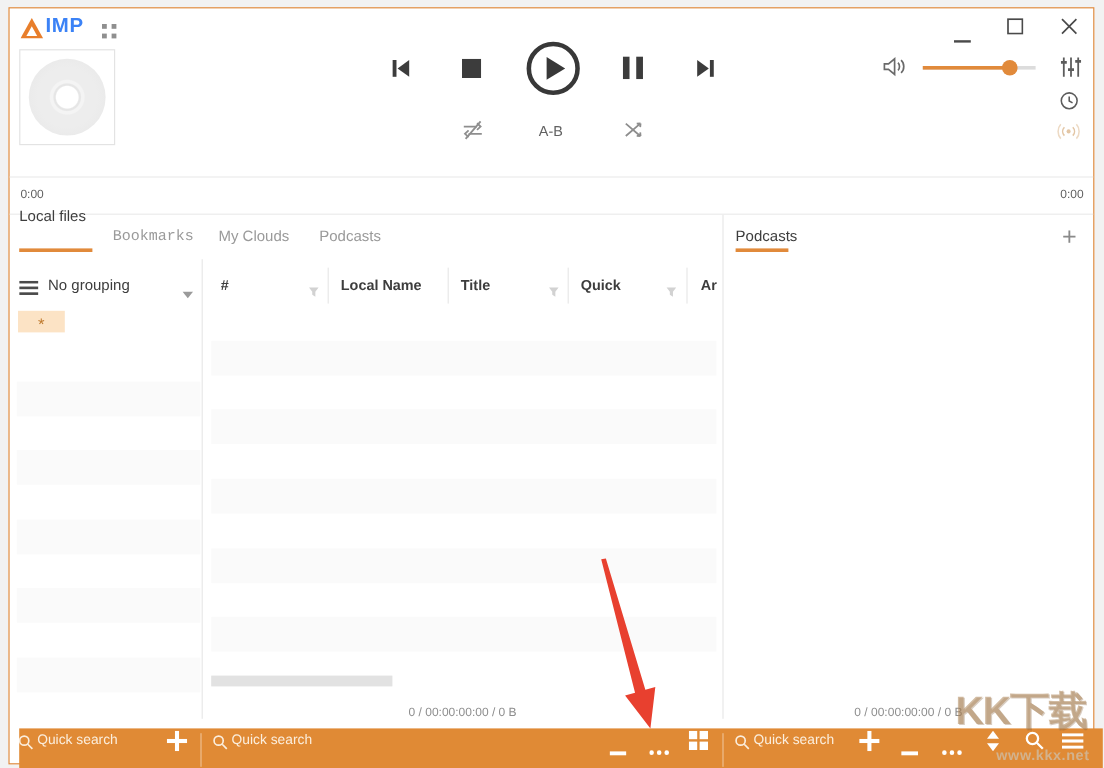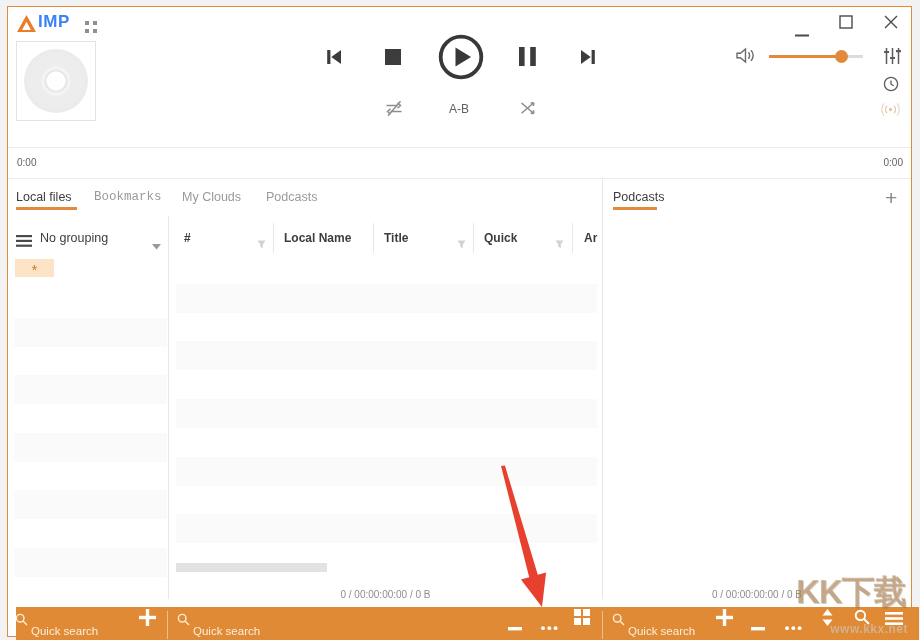--- a/index.html
+++ b/index.html
@@ -9,21 +9,21 @@
   #win{position:absolute;left:7px;top:6px;width:905px;height:631px;background:#fff;border:1px solid #df8b3f;box-sizing:border-box;}
   
   .t-dark{color:#3d3d3d;} .t-gray{color:#9a9a9a;}
   .hline{position:absolute;left:8px;width:903px;height:1px;background:#ececec;}
   .vline{position:absolute;width:1px;background:#e8e8e8;}
   .tab{position:absolute;top:189px;font-size:12.5px;cursor:default;}
   .underline{position:absolute;top:206px;height:3px;background:#e18a3b;}
   .colhead{position:absolute;top:230px;font-size:12px;font-weight:600;color:#3d3d3d;}
   .stripe{position:absolute;height:29px;background:#fafafa;}
   .status{position:absolute;top:582px;font-size:10px;color:#8d8d8d;text-align:center;}
-  .qs-text{position:absolute;top:610px;font-size:11.5px;color:#fbeedd;margin-top:14px;}
+  .qs-text{position:absolute;top:610px;font-size:11.5px;color:#fbeedd;}
   .bar-ico{position:absolute;}
   #bottombar{position:absolute;left:8px;top:600px;width:903px;height:36px;background:#e08a35;}
   .bar-div{position:absolute;top:604px;width:1px;height:28px;background:rgba(255,255,255,.45);}
   #wm-logo{position:absolute;left:796px;top:570px;font-size:33px;font-weight:900;letter-spacing:-1px;
            color:rgba(178,140,96,.58);text-shadow:1px 1px 0 rgba(125,85,45,.30);white-space:nowrap;}
   #wm-url{position:absolute;left:798px;top:622px;width:110px;text-align:right;font-size:12px;font-weight:bold;
           color:rgba(210,180,145,.95);letter-spacing:.5px;}
 </style>
 </head>
 <body>
@@ -143,21 +143,21 @@
         <path d="M4 1.5 c-3 3.2 -3 8.8 0 12" opacity=".65"></path>
           <path d="M17 1.5 c3 3.2 3 8.8 0 12" opacity=".65"></path>
       </svg>
     </span>
 
     <div class="hline" style="top:140px;left:0;width:903px;"></div>
     <span class="abs" style="left:9px;top:150px;font-size:10px;color:#5f5f5f;">0:00</span>
     <div class="abs" style="left:843px;top:150px;width:52px;text-align:right;font-size:10px;color:#5f5f5f;">0:00</div>
     <div class="hline" style="top:171px;left:0;width:903px;"></div>
 
-    <span class="tab t-dark" style="left:8px;top:183px;">Local files</span>
+    <span class="tab t-dark" style="left:8px;top:166px;">Local files</span>
     <div class="underline" style="left:8px;top:200px;width:61px;"></div>
     <span class="tab t-gray" style="left:86px;top:183px;font-family:Liberation Mono, monospace;">Bookmarks</span>
     <span class="tab t-gray" style="left:174px;top:183px;">My Clouds</span>
     <span class="tab t-gray" style="left:258px;top:183px;">Podcasts</span>
 
     <div class="vline" style="left:594px;top:172px;height:420px;"></div>
     <span class="abs t-dark" style="left:605px;top:183px;font-size:12.5px;">Podcasts</span>
     <div class="underline" style="left:605px;top:200px;width:44px;"></div>
     <span class="abs" style="left:877px;top:179px;font-size:21px;font-weight:300;color:#8a8a8a;">+</span>
 

